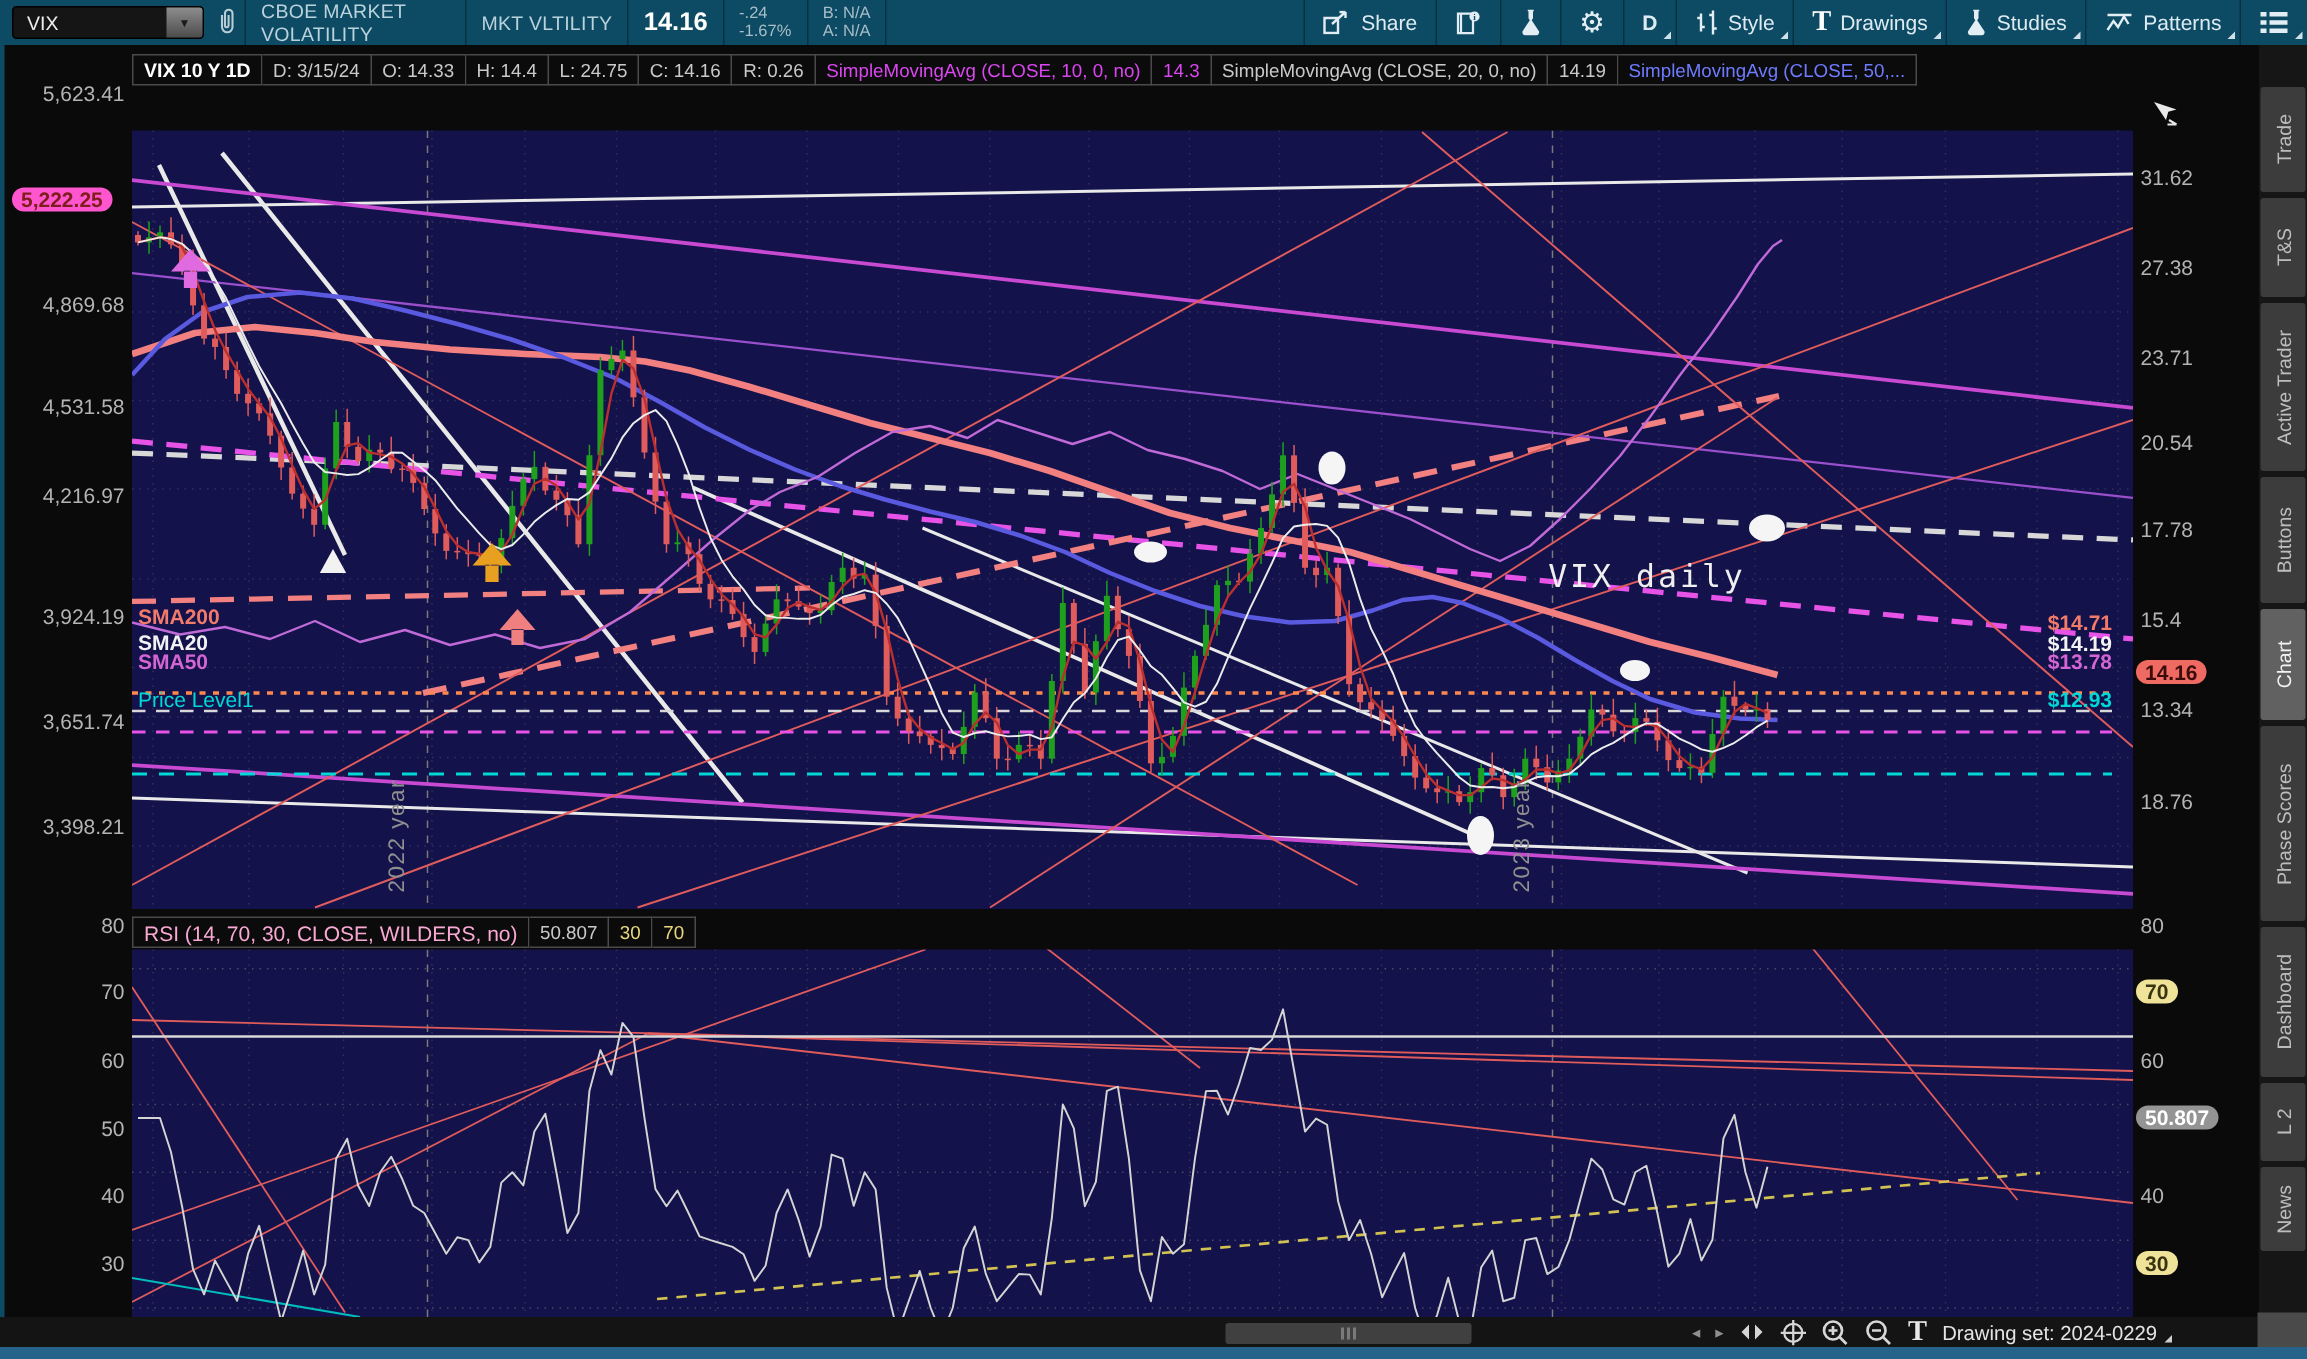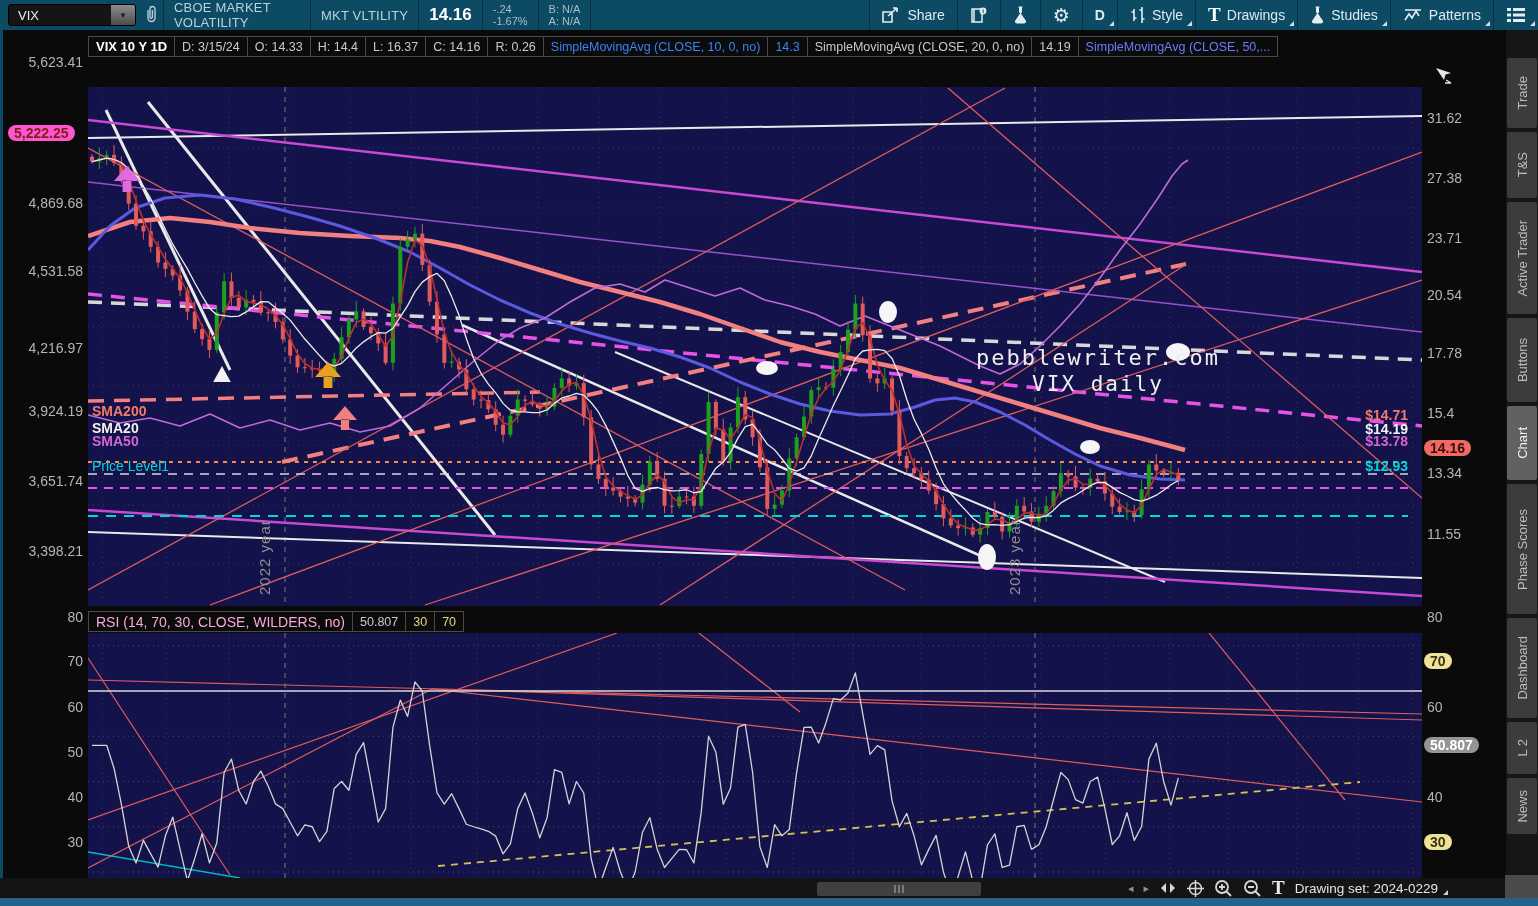--- a/index.html
+++ b/index.html
@@ -28,21 +28,21 @@
   .glyph-serif{font-family:"Liberation Serif",serif;font-weight:bold;font-size:19px;color:#fff;}
   
   #chart-zone{position:absolute;left:0;top:30px;width:1505px;height:848px;background:#0a0a0a;}
   #edge-left{position:absolute;left:0;top:30px;width:3px;height:868px;background:#0d4a63;}
   #plot-main{position:absolute;left:88px;top:57px;width:1334px;height:519px;background:#13124a;}
   #plot-rsi{position:absolute;left:88px;top:603px;width:1334px;height:245px;background:#13124a;}
   .hdr-row{position:absolute;display:flex;height:21px;font-size:12.5px;}
   .hdr-cell{background:#0b0b0b;border:1px solid #4a4a4a;border-left-width:0;color:#c9c9c9;
             display:flex;align-items:center;padding:0 7px;white-space:nowrap;}
   .hdr-cell.first{border-left-width:1px;color:#fff;font-weight:bold;font-size:13px;}
-  .hdr-red{color:#3b82f6;}
+  .hdr-red{color:#d946ef;}
   .hdr-blue{color:#6e7bff;}
   .hdr-yellow{color:#e8d87c;}
   .ax-label{position:absolute;color:#b4b4b4;font-size:14px;white-space:nowrap;transform:translateY(-50%);}
   .ax-right{left:1427px;}
   .ax-left{width:83px;text-align:right;}
   .badge{padding:0px 6px;border-radius:8px;transform:translateY(-50%);display:inline-block;}
   .price-lab{position:absolute;font-size:14px;font-weight:bold;transform:translateY(-50%);white-space:nowrap;}
   .wm{position:absolute;color:#efefef;font-family:"DejaVu Sans Mono",monospace;letter-spacing:2px;
       text-align:center;width:260px;}
   .yr-label{position:absolute;color:#8f8f8f;font-size:15px;writing-mode:vertical-rl;transform:rotate(180deg);
@@ -622,21 +622,21 @@
         <line x1="88" y1="822" x2="240" y2="848" stroke="#00bcbc" stroke-width="1.4"></line>
         <line x1="88" y1="661" x2="1422" y2="661" stroke="#d8d8d8" stroke-width="1.6"></line>
         <polyline points="92,715.3 99.34,715.3 106.68,715.3 114.02,738.2168807118404 121.36,774.125 128.7,816.1514491710835 136.04,832.95 143.38,810.4253854032687 150.72,823.9 158.06,837.1897963534004 165.4,805.8 172.74,787.2050992425048 180.07999999999998,819.375 187.42000000000002,850.8507021797777 194.76,828.425 202.1,803.7338920815552 209.44,832.95 216.78,813.0909491975317 224.12,742.45 231.46,729.1465090299612 238.8,760.55 246.14,774.0426599563821 253.48,751.5 260.82,741.127202866963 268.15999999999997,756.025 275.5,773.856529884445 282.84000000000003,778.65 290.18,792.200886542725 297.52,805.8 304.86,794.8027964320175 312.2,796.75 319.53999999999996,811.6050912589609 326.88,801.275 334.22,758.4059449614235 341.56,751.5 348.9,760.2510841146243 356.24,724.35 363.58,712.5511677047544 370.92,751.5 378.26,792.0227751817857 385.6,778.65 392.94,697.3935076045049 400.28,670.05 407.62,686.3994776086121 414.96,651.95 422.3,661.257832046263 429.64,715.3 436.98,762.7481911032944 444.32,774.125 451.65999999999997,763.7308648720183 459,778.65 466.34,794.2424353383719 473.68,796.75 481.02,798.9642731044712 488.36,801.275 495.7,806.1387172576156 503.03999999999996,823.9 510.38,813.8462234135168 517.72,778.65 525.06,762.9490187038364 532.4,783.175 539.74,807.7498542645268 547.0799999999999,787.7 554.4200000000001,739.7097561824581 561.76,742.45 569.0999999999999,773.9198269267779 576.44,751.5 583.78,763.0031443913467 591.12,828.425 598.46,858.3579859840087 605.8,837.475 613.14,817.356672706294 620.48,842 627.8199999999999,860.0537080232444 635.16,842 642.5,802.1720368609141 649.84,787.7 657.18,819.1533356314776 664.52,837.475 671.86,828.3526597042596 679.2,819.375 686.54,819.7371431701597 693.88,832.95 701.22,782.1498456516072 708.56,706.25 715.9,722.2421066162507 723.24,774.125 730.58,757.9611068139386 737.92,697.2 745.26,694.4683646688412 752.6,742.45 759.9399999999999,816.9043574170798 767.28,837.475 774.62,794.6753024443394 781.96,805.8 789.3,799.5414743170099 796.64,742.45 803.98,697.4305310208291 811.3199999999999,697.2 818.66,713.0092107020206 826,692.675 833.34,668.6632188504747 840.68,670.05 848.02,663.0642307453033 855.36,642.9 862.6999999999999,683.5285463611121 870.04,724.35 877.38,715.6855741511705 884.72,719.825 892.06,770.8159579900944 899.4,796.75 906.74,783.3477086843981 914.0799999999999,805.8 921.42,834.8723417737039 928.76,819.375 936.1,805.3394931571128 943.4399999999999,842 950.78,864.625 958.12,846.525 965.46,821.8224817657248 972.8,851.05 980.14,858.3749426009205 987.48,814.85 994.8199999999999,803.7544070006284 1002.16,837.475 1009.5,835.2021991254214 1016.84,796.75 1024.1799999999998,795.3419108575163 1031.52,819.375 1038.8600000000001,814.6751206613941 1046.1999999999998,796.75 1053.54,769.4794330940488 1060.88,742.45 1068.22,749.6465101821664 1075.56,769.6 1082.9,773.0570604458502 1090.24,751.5 1097.58,747.1658248939989 1104.92,778.65 1112.26,814.496059154681 1119.6,805.8 1126.94,782.723141640467 1134.28,810.325 1141.62,796.5358546429993 1148.96,728.875 1156.3,713.2196823577277 1163.6399999999999,751.5 1170.98,775.1233908290596 1178.32,747.88" fill="none" stroke="#d4d4d4" stroke-width="1.3" stroke-linejoin="round"></polyline>
       </svg>
 
     <div class="hdr-row" style="left:88px;top:6px">
       <div class="hdr-cell first">VIX 10 Y 1D</div>
       <div class="hdr-cell">D: 3/15/24</div>
       <div class="hdr-cell">O: 14.33</div>
       <div class="hdr-cell">H: 14.4</div>
-      <div class="hdr-cell">L: 16.37</div>
+      <div class="hdr-cell">L: 24.75</div>
       <div class="hdr-cell">C: 14.16</div>
       <div class="hdr-cell">R: 0.26</div>
       <div class="hdr-cell hdr-red">SimpleMovingAvg (CLOSE, 10, 0, no)</div>
       <div class="hdr-cell hdr-red">14.3</div>
       <div class="hdr-cell">SimpleMovingAvg (CLOSE, 20, 0, no)</div>
       <div class="hdr-cell">14.19</div>
       <div class="hdr-cell hdr-blue">SimpleMovingAvg (CLOSE, 50,...</div>
     </div>
 
     <div style="position:absolute;left:1432px;top:36px">
@@ -646,44 +646,43 @@
         </svg>
     </div>
 
     <div class="hdr-row" style="left:88px;top:581px">
       <div class="hdr-cell first" style="font-weight:normal;color:#f9a8d4;font-size:14px">RSI (14, 70, 30, CLOSE, WILDERS, no)</div>
       <div class="hdr-cell">50.807</div>
       <div class="hdr-cell hdr-yellow">30</div>
       <div class="hdr-cell hdr-yellow">70</div>
     </div>
 
-    <div class="wm" style="left:968px;top:315px;font-size:22px">pebblewriter.com</div>
     <div class="wm" style="left:968px;top:342px;font-size:21px">VIX daily</div>
 
     <div class="yr-label" style="left:256px;top:455px;height:110px">2022 year</div>
     <div class="yr-label" style="left:1006px;top:455px;height:110px">2023 year</div>
 
     <div id="labels-host">
         <div class="ax-label ax-left" style="left: 0px; top: 32px;">5,623.41</div>
         <div class="ax-label ax-left badge" style="left: 8px; top: 103px; width: auto; background: rgb(255, 86, 208); color: #7f1d1d; font-weight: bold;">5,222.25</div>
         <div class="ax-label ax-left" style="left: 0px; top: 173px;">4,869.68</div>
         <div class="ax-label ax-left" style="left: 0px; top: 241px;">4,531.58</div>
-        <div class="ax-label ax-left" style="left: 0px; top: 318px;">4,216.97</div>
+        <div class="ax-label ax-left" style="left: 0px; top: 300px;">4,216.97</div>
         <div class="ax-label ax-left" style="left: 0px; top: 381px;">3,924.19</div>
         <div class="ax-label ax-left" style="left: 0px; top: 451px;">3,651.74</div>
         <div class="ax-label ax-left" style="left: 0px; top: 521px;">3,398.21</div>
         <div class="ax-label ax-right" style="top: 88px;">31.62</div>
         <div class="ax-label ax-right" style="top: 148px;">27.38</div>
         <div class="ax-label ax-right" style="top: 208px;">23.71</div>
         <div class="ax-label ax-right" style="top: 265px;">20.54</div>
         <div class="ax-label ax-right" style="top: 323px;">17.78</div>
         <div class="ax-label ax-right" style="top: 383px; text-align: right;">15.4</div>
         <div class="ax-label ax-right badge" style="top: 418px; background: rgb(238, 106, 98); color: rgb(58, 12, 10); font-weight: bold; left: 1424px;">14.16</div>
         <div class="ax-label ax-right" style="top: 443px;">13.34</div>
-        <div class="ax-label ax-right" style="top: 504px;">11.55</div>
+        <div class="ax-label ax-right" style="top: 504px;">18.76</div>
         <div class="ax-label ax-left" style="left: 0px; top: 587px;">80</div>
         <div class="ax-label ax-left" style="left: 0px; top: 631px;">70</div>
         <div class="ax-label ax-left" style="left: 0px; top: 677px;">60</div>
         <div class="ax-label ax-left" style="left: 0px; top: 722px;">50</div>
         <div class="ax-label ax-left" style="left: 0px; top: 767px;">40</div>
         <div class="ax-label ax-left" style="left: 0px; top: 812px;">30</div>
         <div class="ax-label ax-right" style="top: 587px;">80</div>
         <div class="ax-label ax-right badge" style="top: 631px; background: rgb(239, 227, 154); color: rgb(58, 51, 18); font-weight: bold; left: 1424px;">70</div>
         <div class="ax-label ax-right" style="top: 677px;">60</div>
         <div class="ax-label ax-right badge" style="top: 715px; background: rgb(148, 148, 148); color: rgb(255, 255, 255); font-weight: bold; left: 1424px;">50.807</div>

